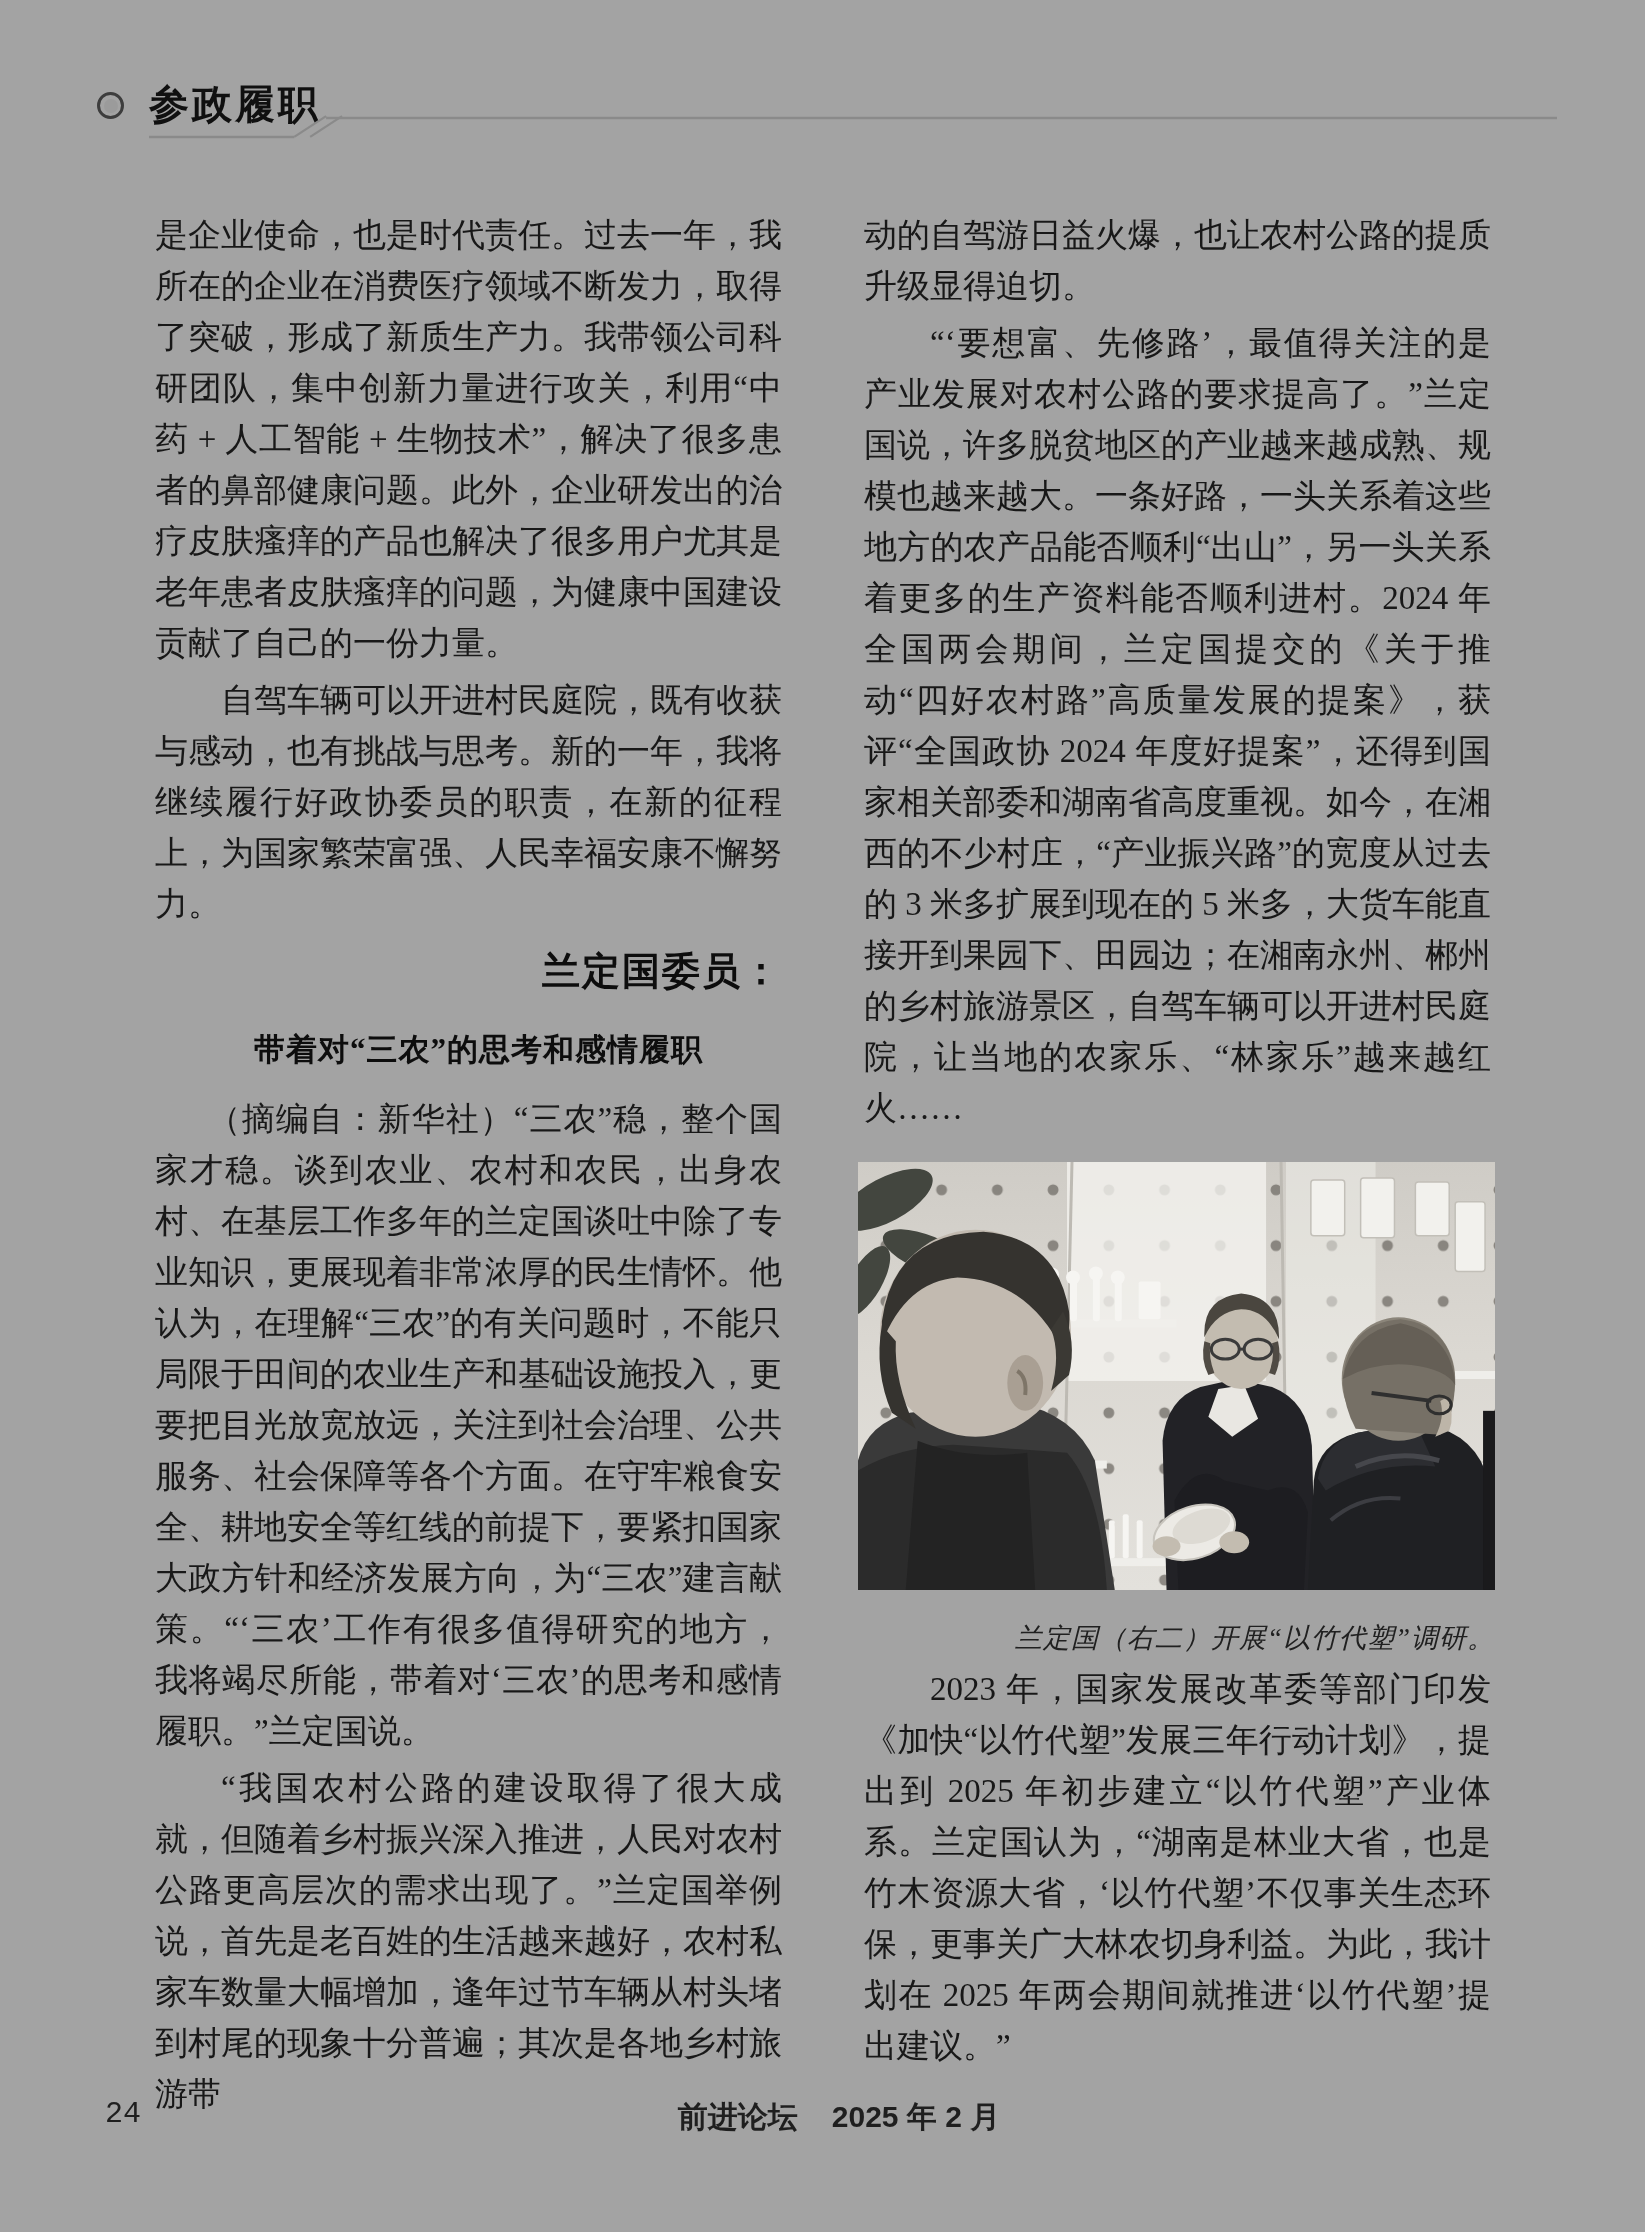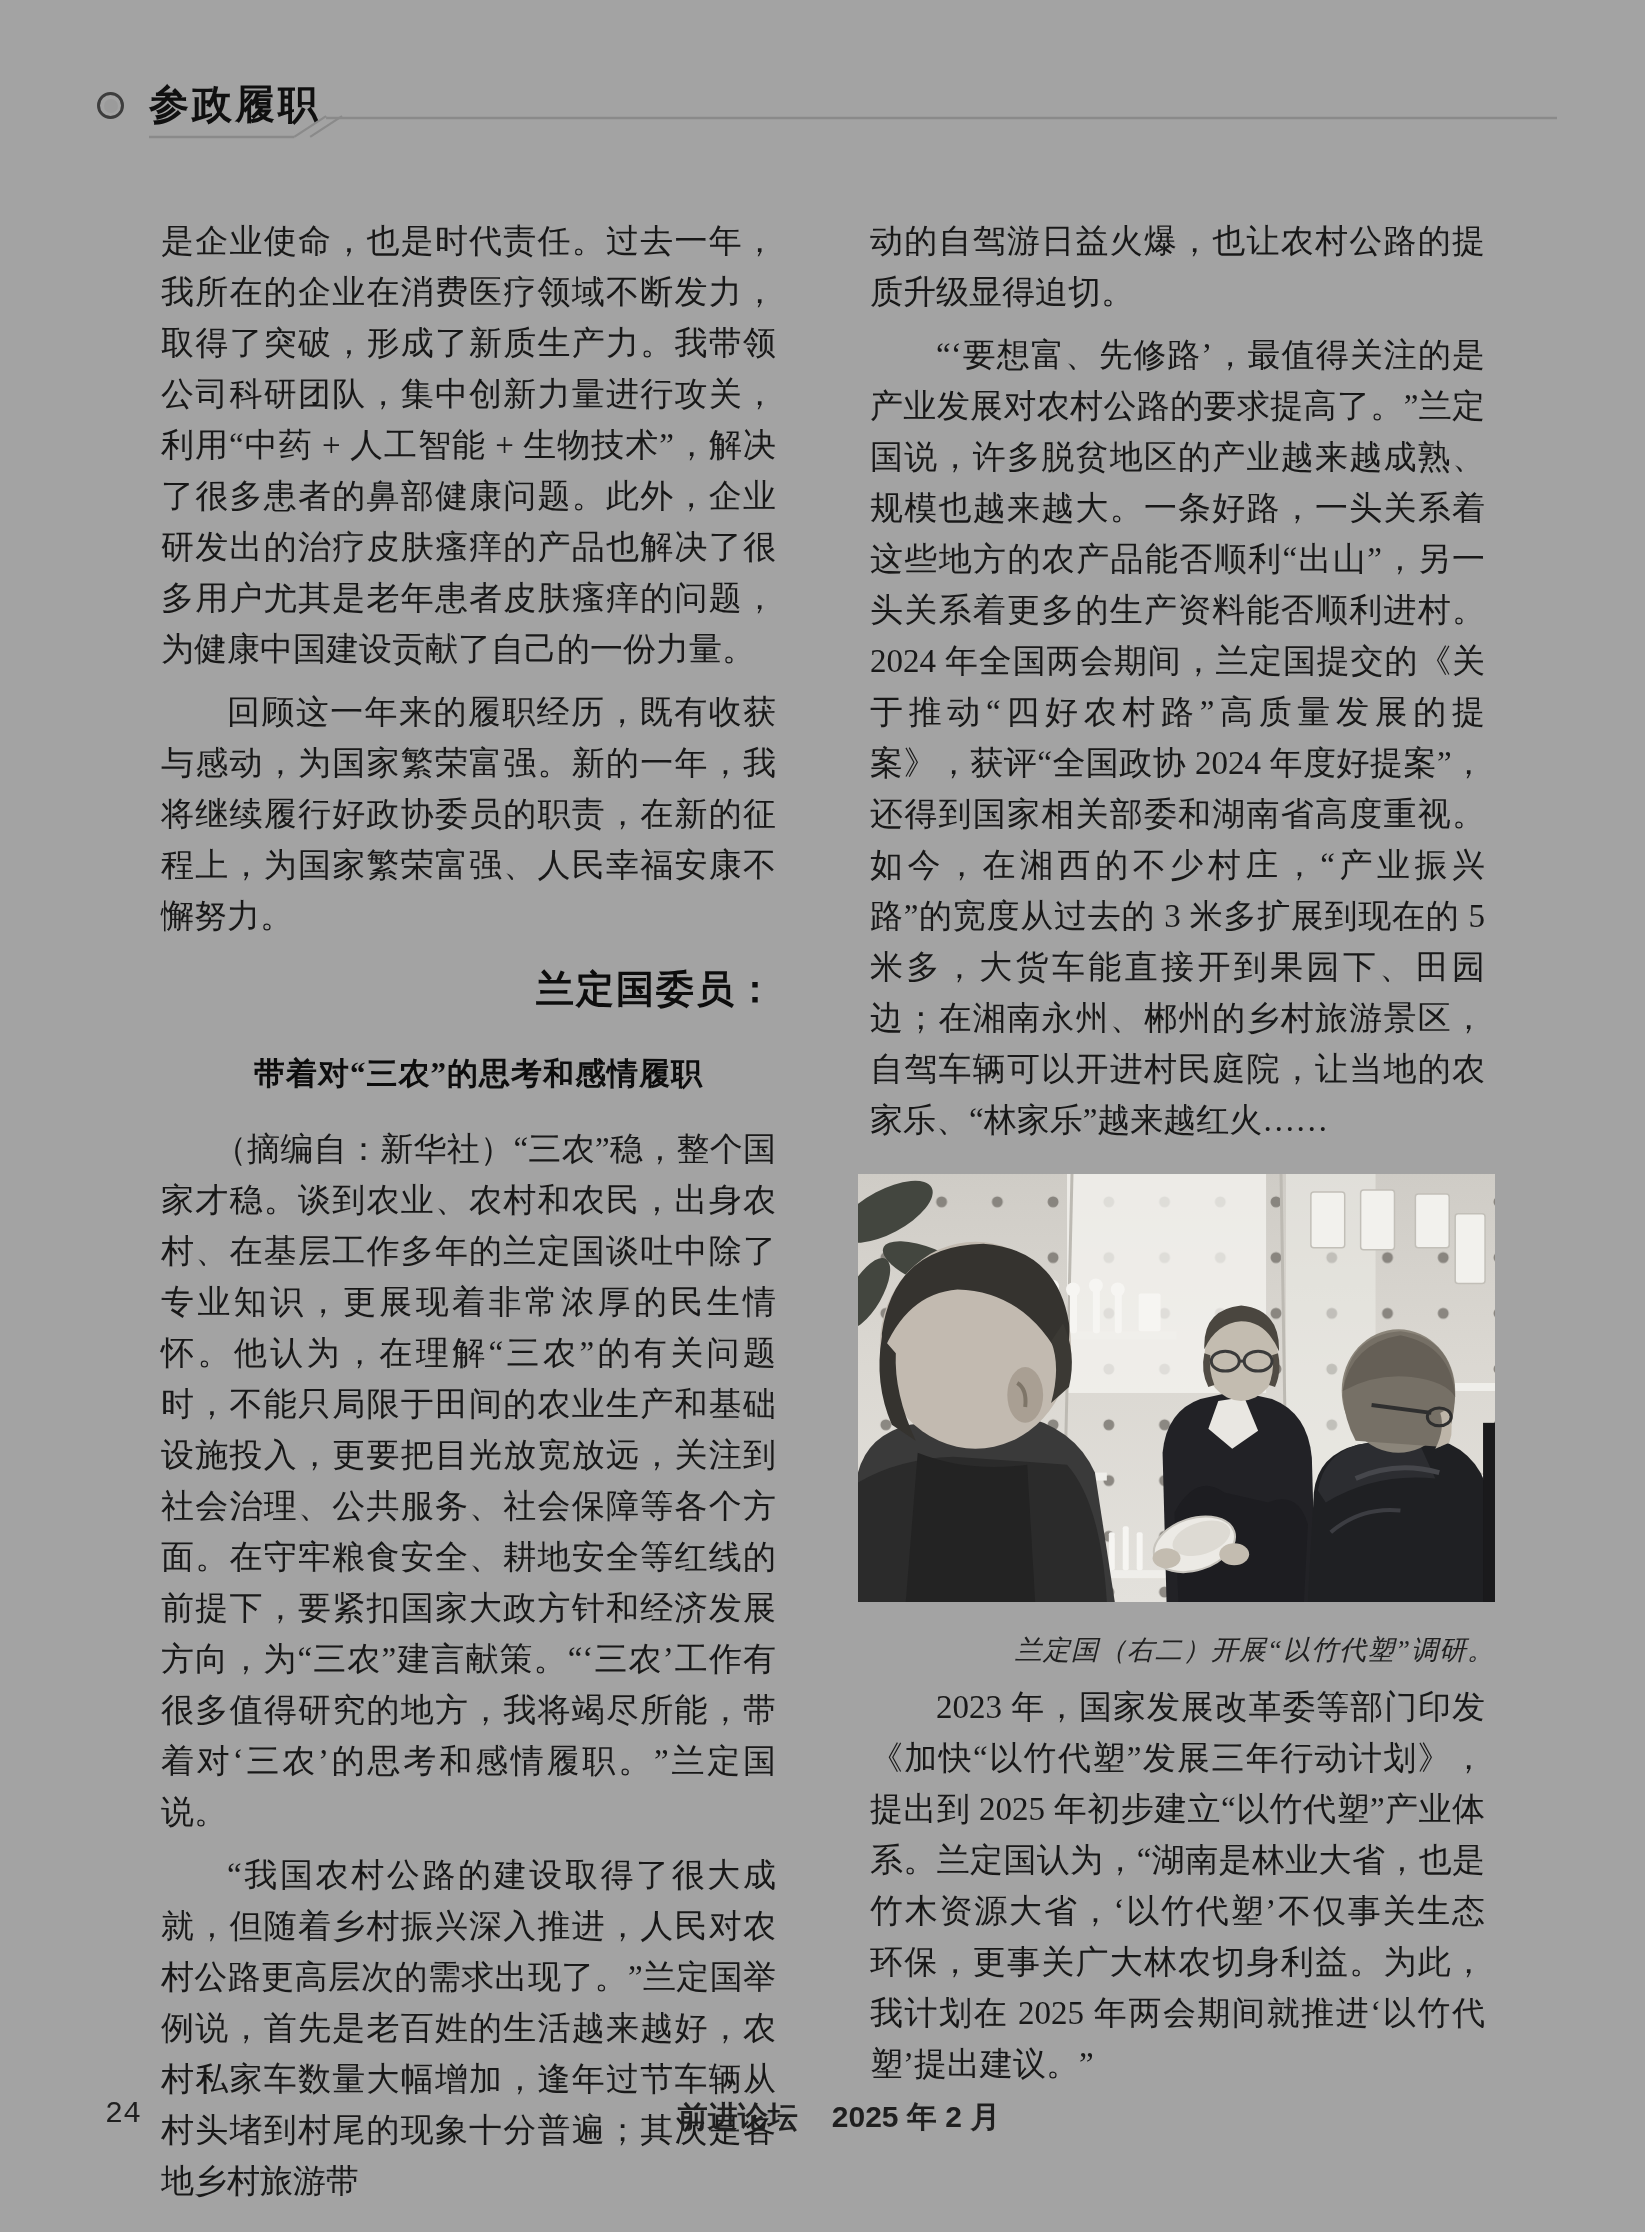--- a/index.html
+++ b/index.html
@@ -24,21 +24,21 @@
     font-size:40px; letter-spacing:3px; color:#101010; line-height:1.2;
   }
   .hdr-rule { position:absolute; left:149px; top:109px; width:1409px; height:32px; }
 
   
   .col {
     position:absolute; top:204px; width:639px;
     font-size:33px; line-height:51px; text-align:justify;
     color:#181818; letter-spacing:0;
   }
-  .col p { margin:12px; }
+  .col p { margin:6px; }
   .col-left  { left:149px; }
   .col-right { left:858px; }
   .indent { text-indent:2em; }
   .indent-src { text-indent:1.6em; }
   .lead-italic { }
 
   .art-heading1 {
     margin-top:41px;
     font-family:"Liberation Sans","DejaVu Sans",sans-serif; font-weight:bold;
     font-size:38px; line-height:70px; letter-spacing:2px; text-align:right;
@@ -83,21 +83,21 @@
   <div class="hdr-title">参政履职</div>
   <svg class="hdr-rule" viewBox="0 0 1416 32" aria-hidden="true">
     <line x1="0" y1="28" x2="146" y2="28" stroke="#8a8a8a" stroke-width="2.6"></line>
     <line x1="146" y1="28" x2="178" y2="7" stroke="#8a8a8a" stroke-width="2.2"></line>
     <line x1="162" y1="28" x2="194" y2="7" stroke="#8a8a8a" stroke-width="2.2"></line>
     <line x1="178" y1="9" x2="1415" y2="9" stroke="#8a8a8a" stroke-width="2.6"></line>
   </svg>
 
   <div class="col col-left">
     <p>是企业使命，也是时代责任。过去一年，我所在的企业在消费医疗领域不断发力，取得了突破，形成了新质生产力。我带领公司科研团队，集中创新力量进行攻关，利用“中药 + 人工智能 + 生物技术”，解决了很多患者的鼻部健康问题。此外，企业研发出的治疗皮肤瘙痒的产品也解决了很多用户尤其是老年患者皮肤瘙痒的问题，为健康中国建设贡献了自己的一份力量。</p>
-    <p class="indent">回顾这一年来的履职经历，既有收获与感动，为国家繁荣富强。新的一年，我将继续履行好政协委员的职责，在新的征程上，为国家繁荣富强、人民幸福安康不懈努力。</p>
+    <p class="indent">自驾车辆可以开进村民庭院，既有收获与感动，也有挑战与思考。新的一年，我将继续履行好政协委员的职责，在新的征程上，为国家繁荣富强、人民幸福安康不懈努力。</p>
     <p class="art-heading1">兰定国委员：</p>
     <p class="art-heading2">带着对“三农”的思考和感情履职</p>
     <p class="indent-src">
       <span class="lead-italic">（摘编自：新华社）</span><span>“三农”稳，整个国家才稳。谈到农业、农村和农民，出身农村、在基层工作多年的兰定国谈吐中除了专业知识，更展现着非常浓厚的民生情怀。他认为，在理解“三农”的有关问题时，不能只局限于田间的农业生产和基础设施投入，更要把目光放宽放远，关注到社会治理、公共服务、社会保障等各个方面。在守牢粮食安全、耕地安全等红线的前提下，要紧扣国家大政方针和经济发展方向，为“三农”建言献策。“‘三农’工作有很多值得研究的地方，我将竭尽所能，带着对‘三农’的思考和感情履职。”兰定国说。</span>
     </p>
     <p class="indent">“我国农村公路的建设取得了很大成就，但随着乡村振兴深入推进，人民对农村公路更高层次的需求出现了。”兰定国举例说，首先是老百姓的生活越来越好，农村私家车数量大幅增加，逢年过节车辆从村头堵到村尾的现象十分普遍；其次是各地乡村旅游带</p>
   </div>
 
   <div class="col col-right">
     <p>动的自驾游日益火爆，也让农村公路的提质升级显得迫切。</p>

